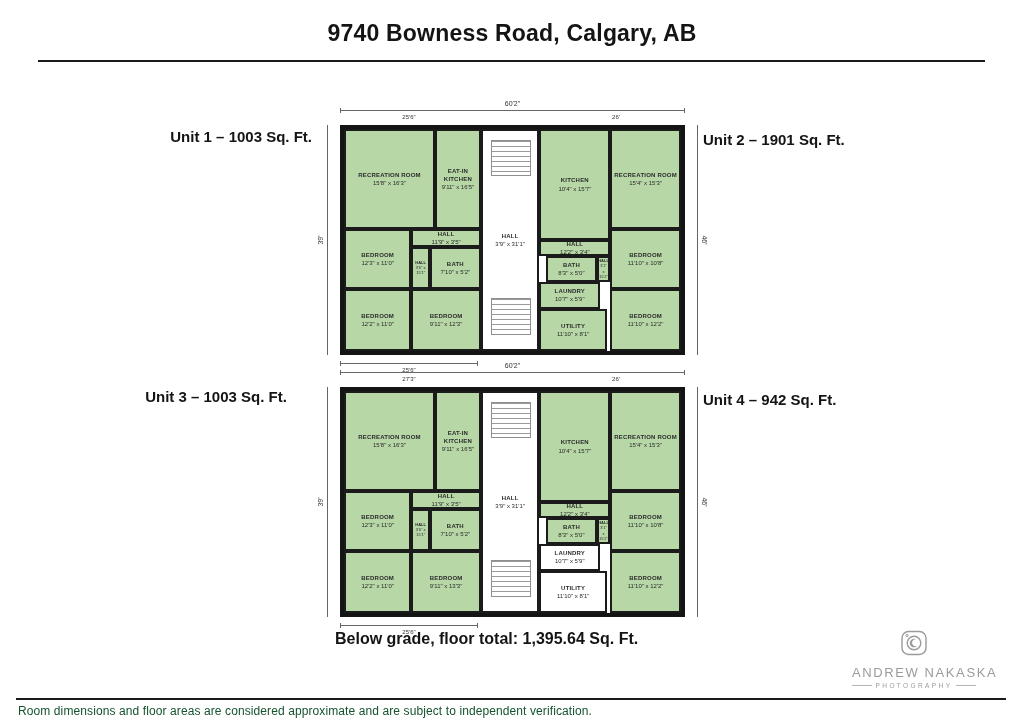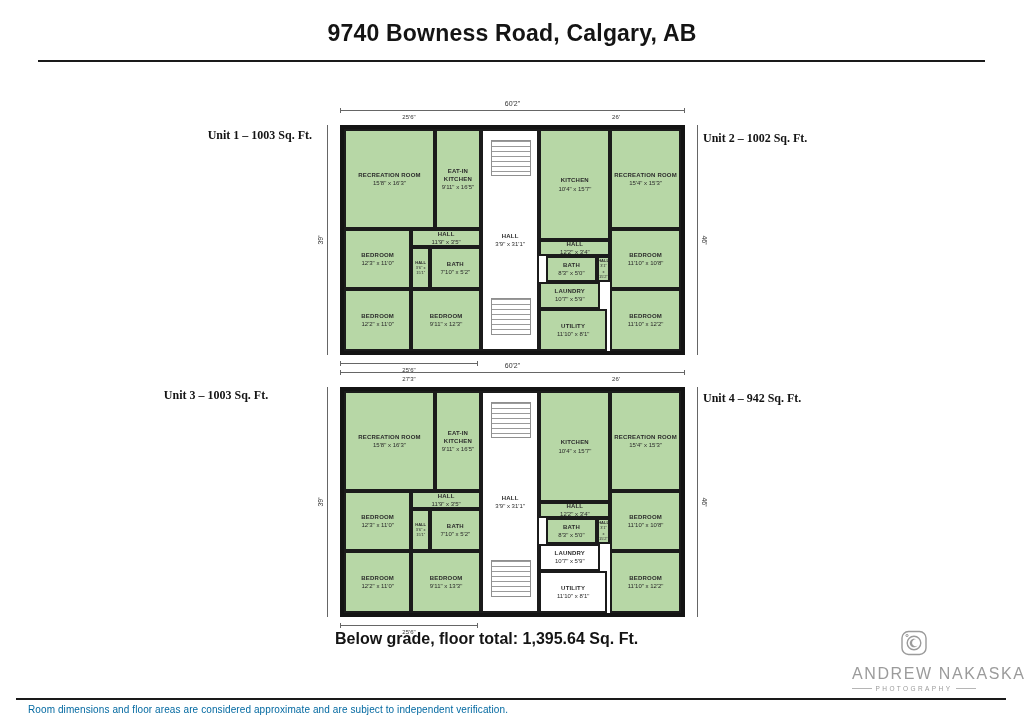--- a/index.html
+++ b/index.html
@@ -8,21 +8,21 @@
 
   .title { position:absolute; top:20px; left:0; width:100%; text-align:center;
            font-size:23px; font-weight:bold; color:#141414; letter-spacing:.2px; }
   .rule-top { position:absolute; left:38px; top:60px; width:947px; height:2px; background:#1a1a1a; }
   .rule-bottom { position:absolute; left:16px; top:698px; width:990px; height:2px; background:#1a1a1a; }
 
   .caption { position:absolute; font-size:16px; font-weight:bold; color:#141414; }
   .caption-above { left:335px; top:88px; }
   .caption-below { left:335px; top:630px; }
 
-  .unit-label { position:absolute; font-size:12px; font-weight:bold; color:#141414; white-space:nowrap;font-family:Liberation Serif, serif; }
+  .unit-label { position:absolute; font-size:15px; font-weight:bold; color:#141414; white-space:nowrap; }
   .unit1 { left:120px; top:128px; width:192px; text-align:right; }
   .unit2 { left:703px; top:131px; }
   .unit3 { left:120px; top:388px; width:192px; text-align:center; }
   .unit4 { left:703px; top:391px; }
 
   .plan-wrap { position:absolute; width:345px; height:230px; }
   .plan-above { left:340px; top:125px; }
   .plan-below { left:340px; top:387px; }
 
   .plan { position:absolute; inset:0; border:4px solid #141414; background:#fff; box-sizing:border-box; }
@@ -50,37 +50,37 @@
   .dim { position:absolute; font-size:7px; color:#333; white-space:nowrap; }
   .top-overall  { top:-25px; left:0; right:0; text-align:center; }
   .top-left-seg { top:-11px; left:0;  width:40%; text-align:center; font-size:6px; background:#fff; }
   .top-right-seg{ top:-11px; right:0; width:40%; text-align:center; font-size:6px; background:#fff; }
   .left-dim  { left:-24px; top:50%; transform:translateY(-50%) rotate(-90deg); }
   .right-dim { right:-24px; top:50%; transform:translateY(-50%) rotate(90deg); }
   .bottom-seg{ bottom:-18px; left:0; width:40%; text-align:center; font-size:6px; }
 
   .watermark { position:absolute; left:852px; top:628px; width:124px; text-align:center; color:#9b9b9b; }
   .wm-icon { display:inline-block; }
-  .wm-name { font-size:16px; letter-spacing:1.6px; margin-top:3px; white-space:nowrap; }
+  .wm-name { font-size:13px; letter-spacing:1.6px; margin-top:3px; white-space:nowrap; }
   .wm-sub  { display:flex; align-items:center; gap:4px; margin-top:2px; }
   .wm-sub span { font-size:6.5px; letter-spacing:2.4px; white-space:nowrap; }
   .wm-dash { flex:1; height:1px; background:#b5b5b5; }
 
-  .disclaimer { position:absolute; left:28px; top:704px; font-size:10px; color:#0369a1; letter-spacing:.1px; }
+  .disclaimer { position:absolute; left:18px; top:704px; font-size:12px; color:#14532d; letter-spacing:.1px; }
 </style>
 </head>
 <body style="--green: #b7d7a6;">
 
 <div class="canvas">
 
   <div class="title">9740 Bowness Road, Calgary, AB</div>
   <div class="rule-top"></div>
 
   <div class="unit-label unit1">Unit 1 – 1003 Sq. Ft.</div>
-  <div class="unit-label unit2">Unit 2 – 1002 Sq. Ft.</div>
+  <div class="unit-label unit2">Unit 2 – 1901 Sq. Ft.</div>
 
   <div class="plan-wrap plan-above">
     <div class="dimline-h line-top"></div>
     <div class="dimline-v line-left"></div>
     <div class="dimline-v line-right"></div>
     <div class="dimline-h line-bottom"></div>
     <span class="dim top-overall">60'2"</span>
     <span class="dim top-left-seg">25'6"</span>
     <span class="dim top-right-seg">26'</span>
     <span class="dim left-dim">39'</span>

